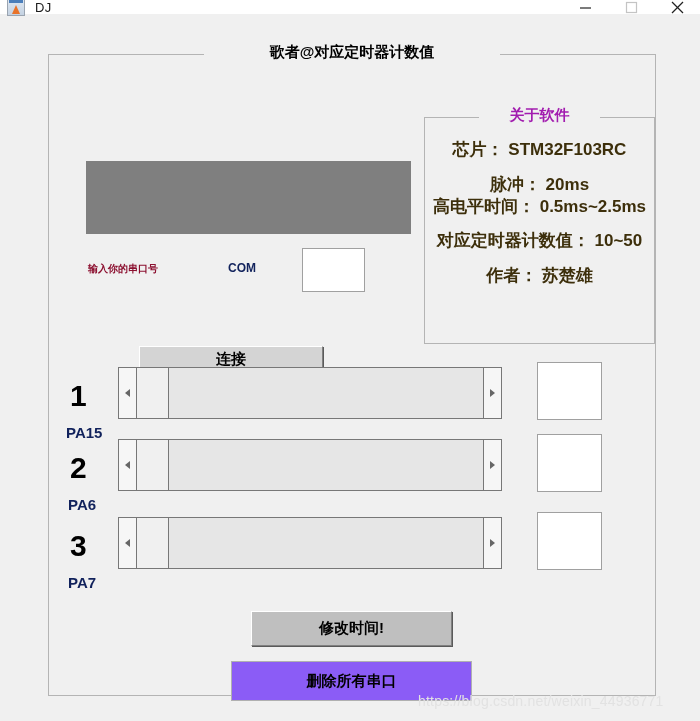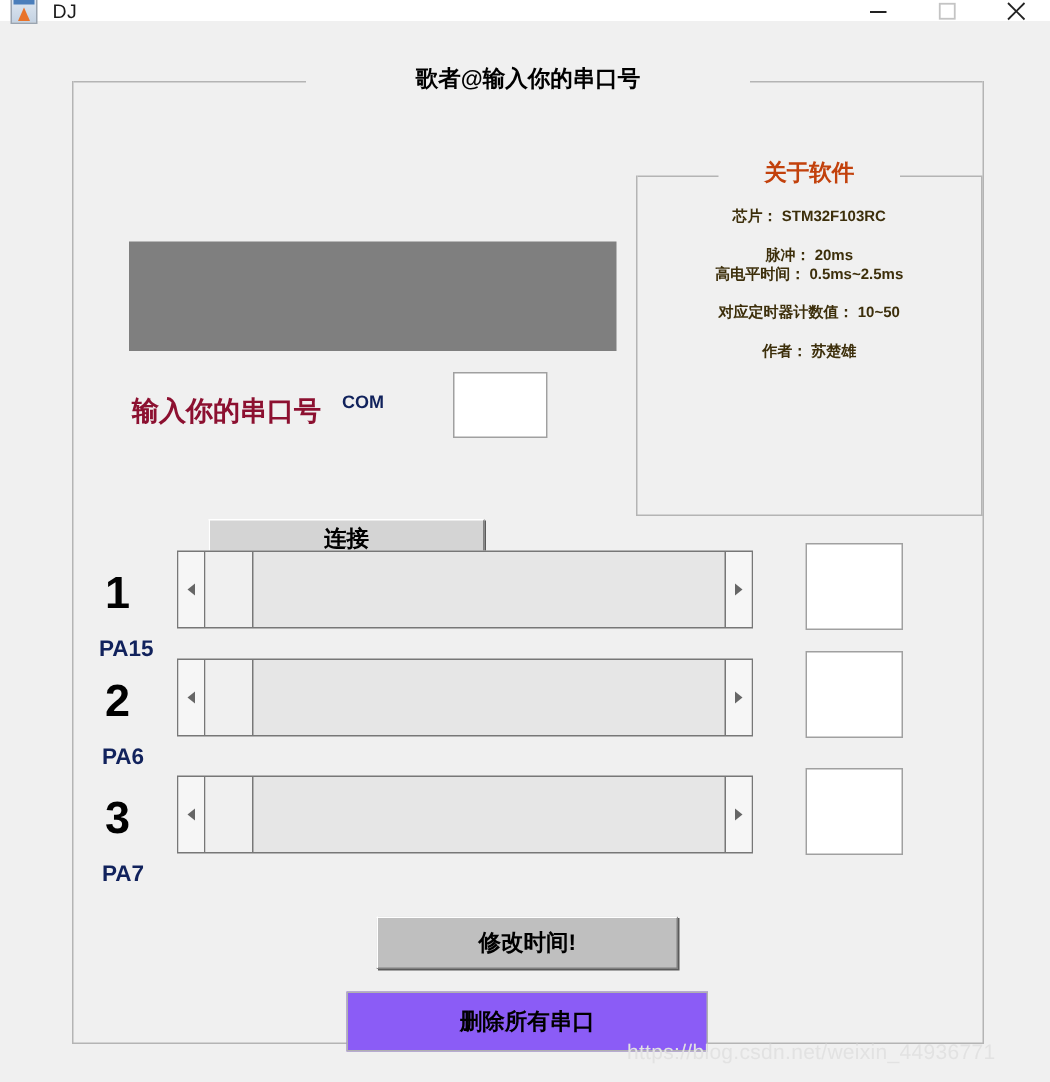--- a/index.html
+++ b/index.html
@@ -114,21 +114,21 @@
     position: absolute;
     left: 86px; top: 130px;
     width: 325px; height: 73px;
     background: #7f7f7f;
   }
 
   
   .com-label {
     position: absolute;
     left: 88px; top: 231px;
-    font-size: 18px;
+    font-size: 10px;
     font-weight: bold;
     white-space: nowrap;
   }
   .com-prefix {
     position: absolute;
     left: 228px; top: 230px;
     font-size: 12px;
     font-weight: bold;
     white-space: nowrap;
     text-align: right;
@@ -267,32 +267,32 @@
     position: absolute; top: 0; height: 1px; background: #b4b4b4;
   }
   .about-top-left { left: 0; width: 54px; }
   .about-top-right { right: 0; width: 54px; }
   .about-title {
     position: absolute;
     left: 50%; transform: translateX(-50%);
     top: -11px;
     font-size: 15px;
     font-weight: bold;
-    color: #c2410c;
+    color: #a21caf;
     background: #f0f0f0;
     padding: 0 8px;
     white-space: nowrap;
   }
   .about-body {
     position: absolute;
     left: 0; right: 0; top: 22px;
     text-align: center;
   }
   .about-line {
-    font-size: 10px;
+    font-size: 17px;
     font-weight: bold;
     line-height: 1.28;
     white-space: nowrap;
     color: #3d2f0b;
   }
   .about-gap { height: 13px; }
 
   
   .watermark {
     position: absolute;
@@ -327,21 +327,21 @@
         </svg>
     </div>
   </div>
 </div>
 
 <div class="client">
 
   <div class="main-panel">
     <div class="main-panel-top-left"></div>
     <div class="main-panel-top-right"></div>
-    <div class="main-panel-title">歌者@输入你的串口号</div>
+    <div class="main-panel-title">歌者@对应定时器计数值</div>
   </div>
 
   <div class="axes-rect"></div>
 
   <div class="com-label" style="color:#8c1030">输入你的串口号</div>
   <div class="com-prefix" style="color:#11225c">COM</div>
   <div class="com-input"></div>
 
   <div class="btn3d btn-connect">连接</div>
 

